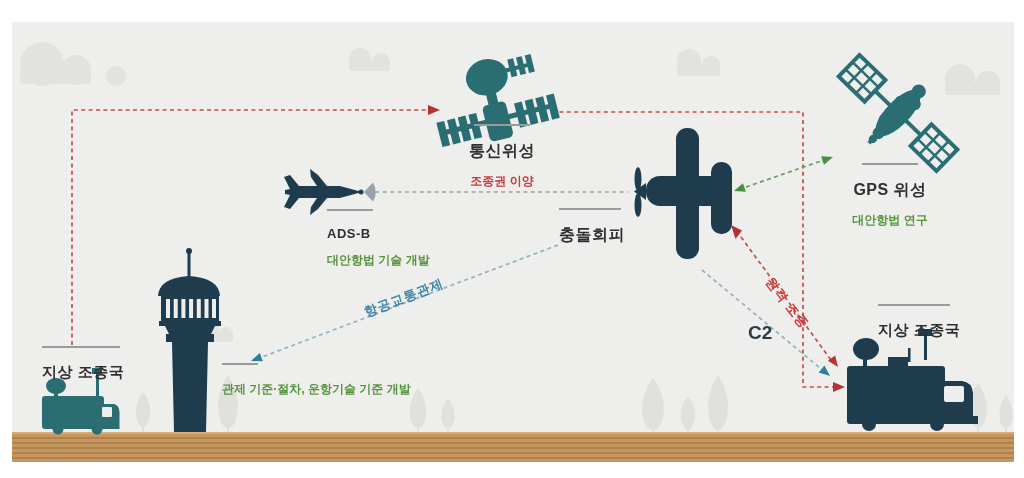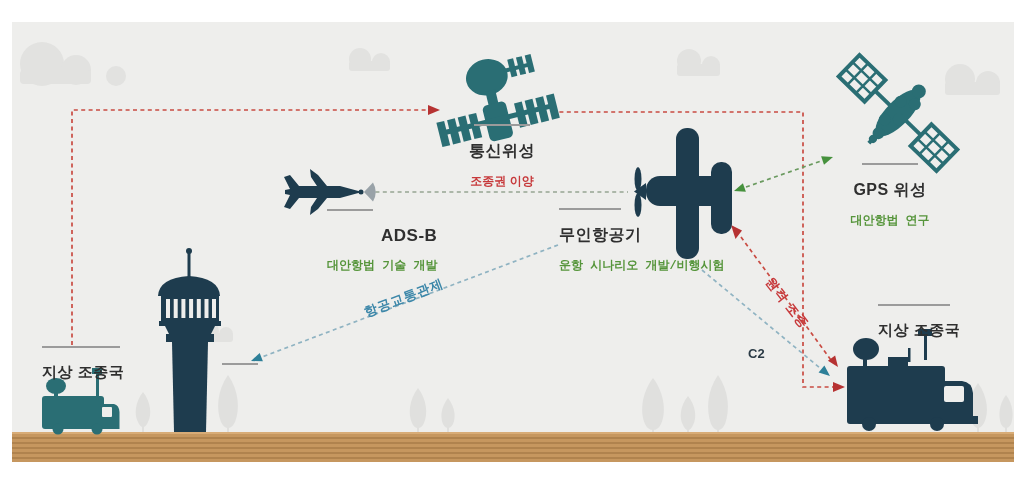--- a/index.html
+++ b/index.html
@@ -18,25 +18,25 @@
   .s-red{stroke:var(--red-line);} .a-red{fill:var(--red-arrow);}
   .s-green{stroke:var(--green-line);} .s-palegreen{stroke:var(--green-pale-line);} .a-green{fill:var(--green-arrow);}
   .s-blue{stroke:var(--blue-line);} .a-blue{fill:var(--blue-arrow);}
   .grid-panel rect{fill:var(--sky);stroke:var(--teal);stroke-width:4;}
   .grid-panel path{fill:none;stroke:var(--teal);stroke-width:2.5;}
   .node-label{position:absolute;z-index:3;display:flex;flex-direction:column;gap:10px;}
   .node-label .rule{height:2px;background:var(--label-rule);margin-bottom:5px;}
   .node-label .title{font-size:16px;font-weight:bold;color:var(--label-title);letter-spacing:.5px;white-space:nowrap;}
   .node-label .sub{font-size:12px;font-weight:bold;margin-top:1px;white-space:nowrap;}
   .center{align-items:center;text-align:center;}
-  .sub-red{color:var(--red-text);} .sub-green{color:var(--green-text);font-family:Liberation Mono, monospace;}
+  .sub-red{color:var(--red-text);} .sub-green{color:var(--green-text);}
   .link-label{position:absolute;z-index:3;font-size:13px;font-weight:bold;white-space:nowrap;letter-spacing:1px;}
   .lbl-acc{left:346px;top:289px;width:116px;text-align:center;color:var(--blue-text);transform:rotate(-21deg);}
   .lbl-remote{left:746px;top:294px;width:82px;text-align:center;color:var(--red-text);transform:rotate(52deg);}
-  .lbl-c2{left:748px;top:322px;font-size:13px;font-weight:600;letter-spacing:0;color:var(--c2-text);margin-top:24px;}
+  .lbl-c2{left:748px;top:322px;font-size:19px;font-weight:600;letter-spacing:0;color:var(--c2-text);}
 </style>
 </head>
 <body>
 
 <div class="stage">
   <div class="sky"></div>
   <div class="ground"></div>
 
   <svg class="art" viewBox="0 0 1024 478">
 
@@ -223,32 +223,32 @@
   </div>
 
   <div class="node-label center" style="left:840px;top:163px;width:100px;">
     <div class="rule" style="width:56px;"></div>
     <div class="title">GPS 위성</div>
     <div class="sub sub-green">대안항법 연구</div>
   </div>
 
   <div class="node-label" style="left:327px;top:209px;">
     <div class="rule" style="width:46px;"></div>
-    <div class="title" style="font-size:17px;text-align:right;">ADS-B</div>
+    <div class="title" style="font-size:13px;">ADS-B</div>
     <div class="sub sub-green">대안항법 기술 개발</div>
   </div>
 
   <div class="node-label" style="left:559px;top:208px;">
     <div class="rule" style="width:62px;"></div>
-    <div class="title">무인항공기</div>
-    <div class="sub sub-green">운항 시나리오 개발/비행시험</div>
+    <div class="title">충돌회피</div>
   </div>
 
   <div class="node-label" style="left:222px;top:363px;">
     <div class="rule" style="width:36px;"></div>
+    <div class="sub sub-green">관제 기준·절차, 운항기술 기준 개발</div>
   </div>
 
   <div class="node-label" style="left:42px;top:346px;">
     <div class="rule" style="width:78px;"></div>
     <div class="title" style="font-size:15px;">지상 조종국</div>
   </div>
 
   <div class="node-label" style="left:878px;top:304px;">
     <div class="rule" style="width:72px;"></div>
     <div class="title" style="font-size:15px;">지상 조종국</div>

